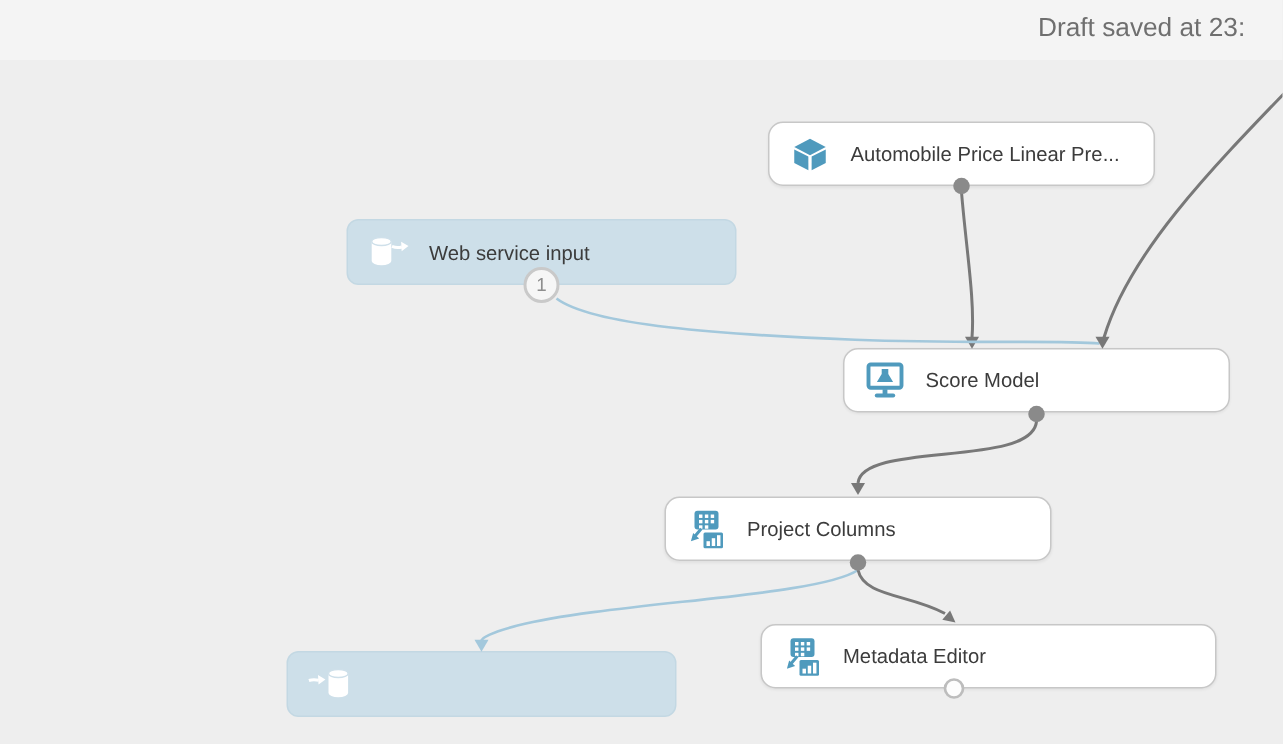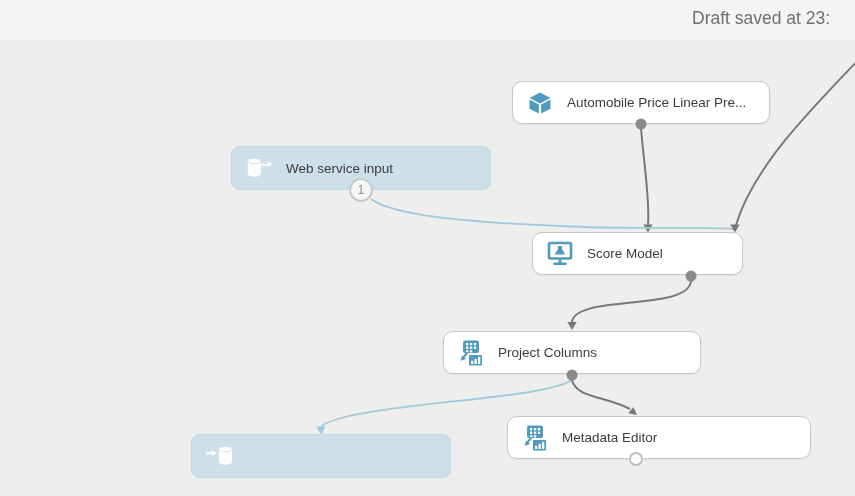--- a/index.html
+++ b/index.html
@@ -67,21 +67,21 @@
       <svg width="30" height="26" viewBox="0 0 30 26">
         <path fill="#ffffff" d="M 3,5.5 a 7,2.9 0 0 1 14,0 v 14 a 7,2.9 0 0 1 -14,0 z"></path>
         <ellipse cx="10" cy="5.5" rx="7" ry="2.9" fill="#ffffff" stroke="#cfe0ea" stroke-width="1"></ellipse>
         <path d="M 17.5,9 c 3,1.2 5,1 7,0.4" stroke="#ffffff" stroke-width="2.2" fill="none"></path>
         <polygon fill="#ffffff" points="24,5.6 29.3,8.8 24.4,12.4"></polygon>
       </svg>
     </span>
     <span class="label">Web service input</span>
   </div>
 
-  <div class="node white" style="left:532px;top:232px;width:211px;">
+  <div class="node white" style="left:562px;top:232px;width:258px;">
     <span class="icw">
       <svg width="26" height="25" viewBox="0 0 26 25">
         <rect class="ic-blue-stroke" x="2" y="2" width="22" height="15.5" rx="1.5" stroke-width="2.6"></rect>
         <polygon class="ic-blue" points="10.8,5 15.2,5 15.2,8.4 18.4,13.6 7.6,13.6 10.8,8.4"></polygon>
         <rect class="ic-blue" x="11.4" y="18.5" width="3.2" height="3.4"></rect>
         <rect class="ic-blue" x="6.2" y="21.4" width="13.6" height="2.6" rx="1.3"></rect>
       </svg>
     </span>
     <span class="label">Score Model</span>
   </div>

